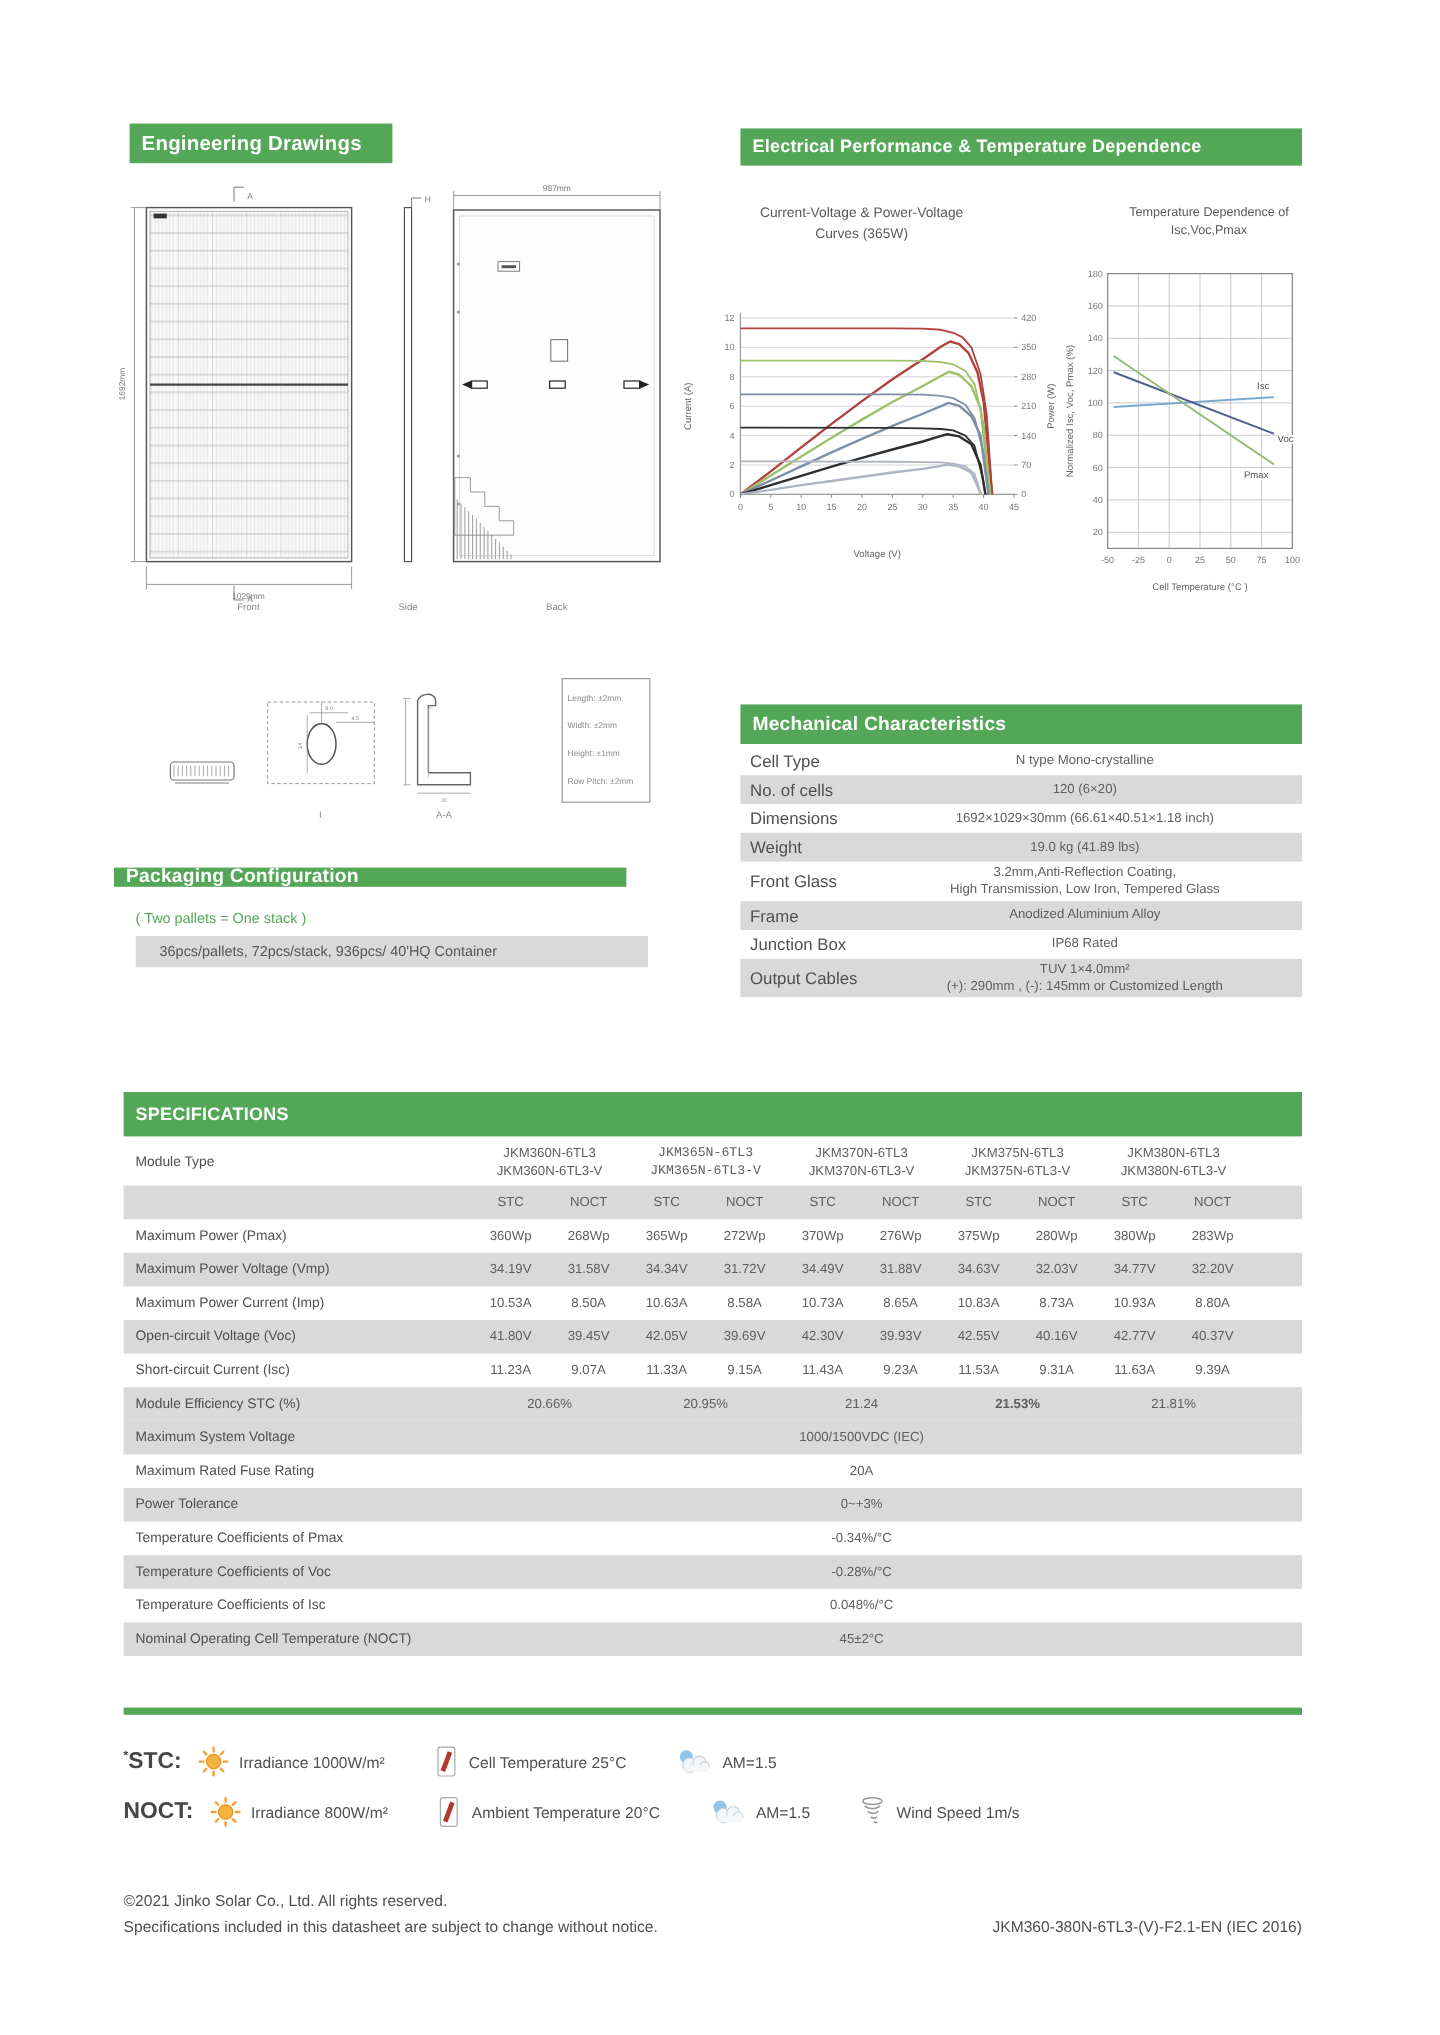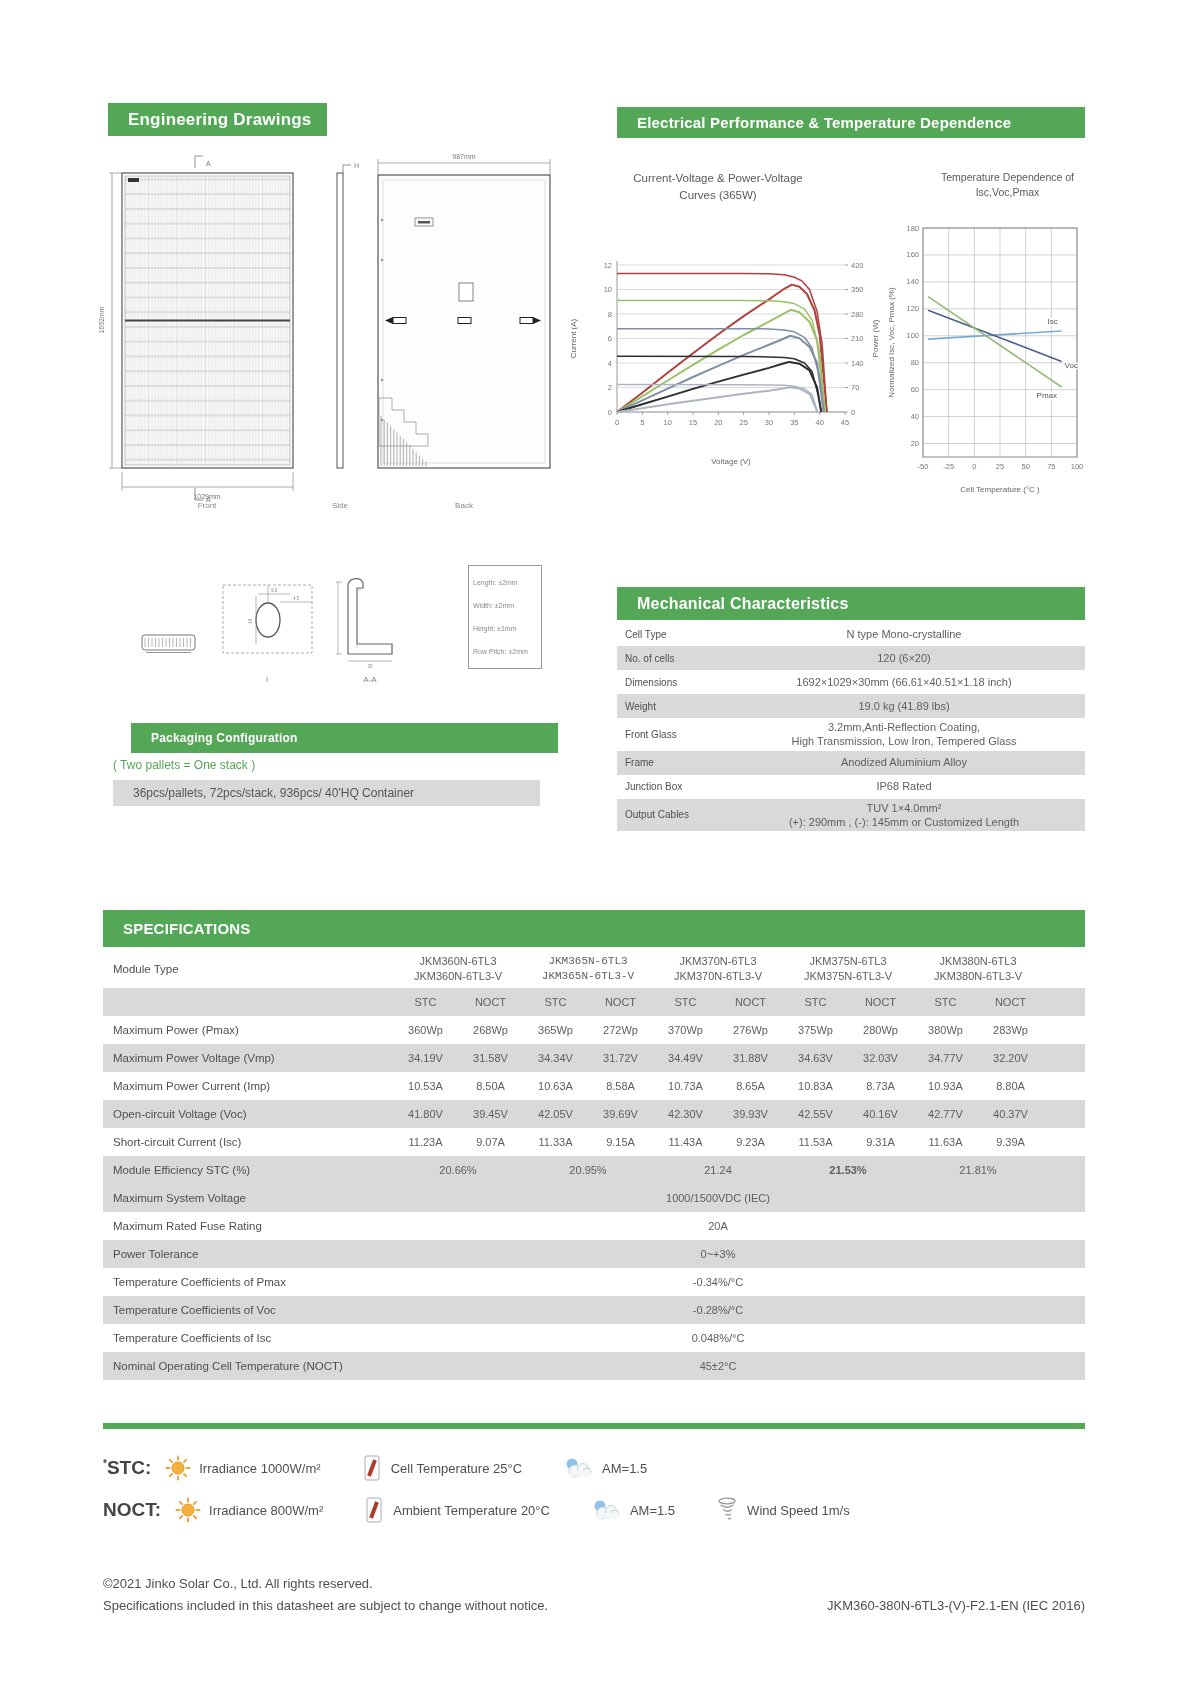--- a/index.html
+++ b/index.html
@@ -1,30 +1,30 @@
 <!DOCTYPE html>
 <html><head>
 <meta charset="utf-8">
 <style>
   html,body{margin:0;padding:0}
   body{width:1200px;height:1696px;position:relative;background:#fff;
        font-family:"Liberation Sans",sans-serif;color:#555;overflow:hidden}
   .abs{position:absolute;box-sizing:border-box}
   .gbar{background:#54a757;color:#fff;font-weight:bold;display:flex;align-items:center;
-        padding-left:20px;letter-spacing:.2px}
+        padding-left:10px;letter-spacing:.2px}
   .chart-title{text-align:center;color:#5a5a5a;white-space:pre-line}
   .tick{font-size:7.5px;fill:#777}
   .alabel{font-size:8px;fill:#666}
   .dlabel{font-size:8px;fill:#888}
   .ddim{font-size:7px;fill:#777}
   .dtiny{font-size:4.5px;fill:#888}
   
   #mech-rows .mrow{display:flex;align-items:center;min-height:24px}
   #mech-rows .shade{background:#d9d9d9}
-  .mlabel{width:128px;padding-left:8px;font-size:10px;color:#4f4f4f;flex:none}
+  .mlabel{width:128px;padding-left:8px;font-size:14px;color:#4f4f4f;flex:none}
   .mvalue{flex:1;text-align:center;font-size:11px;color:#5e5e5e;white-space:pre-line;
           line-height:1.3;padding:2px 30px 2px 0}
   
   #spec-table .srow{display:grid;grid-template-columns:290px repeat(10,65px) 1fr;align-items:center;min-height:28px}
   #spec-table .module-row{min-height:38px}
   #spec-table .shade{background:#d9d9d9}
   .slabel{font-size:11.5px;color:#4f4f4f;padding-left:10px}
   .sval{font-size:11px;color:#5e5e5e;text-align:center;white-space:pre-line;line-height:1.35}
   
   #tol-box{border:1px solid #999;display:flex;flex-direction:column;justify-content:space-around;
@@ -297,21 +297,21 @@
     <text class="dlabel" x="240" y="122" text-anchor="middle">A-A</text>
   </svg>
 
   <div id="tol-box" class="abs" style="left:468px;top:565px;width:74px;height:104px">
       <div>Length: ±2mm</div>
       <div>Width: ±2mm</div>
       <div>Height: ±1mm</div>
       <div>Row Pitch: ±2mm</div>
     </div>
 
-  <div class="abs gbar" style="left:131px;top:723px;width:427px;height:30px;font-size:12px">Packaging Configuration</div>
+  <div class="abs gbar" style="left:95px;top:723px;width:427px;height:16px;font-size:16px">Packaging Configuration</div>
   <div class="abs" style="left:113px;top:758px;font-size:12px;color:#54a757">( Two pallets = One stack )</div>
   <div class="abs" style="left:113px;top:780px;width:427px;height:26px;background:#d9d9d9;display:flex;align-items:center;padding-left:20px;font-size:12px;color:#555">36pcs/pallets, 72pcs/stack, 936pcs/ 40'HQ Container</div>
 
   <div class="abs gbar" style="left:617px;top:587px;width:468px;height:33px;font-size:16px">Mechanical Characteristics</div>
   <div id="mech-rows" class="abs" style="left:617px;top:622px;width:468px">
       <div class="mrow">
         <div class="mlabel">Cell  Type</div>
         <div class="mvalue">N type Mono-crystalline</div>
       </div>
       <div class="mrow shade">

